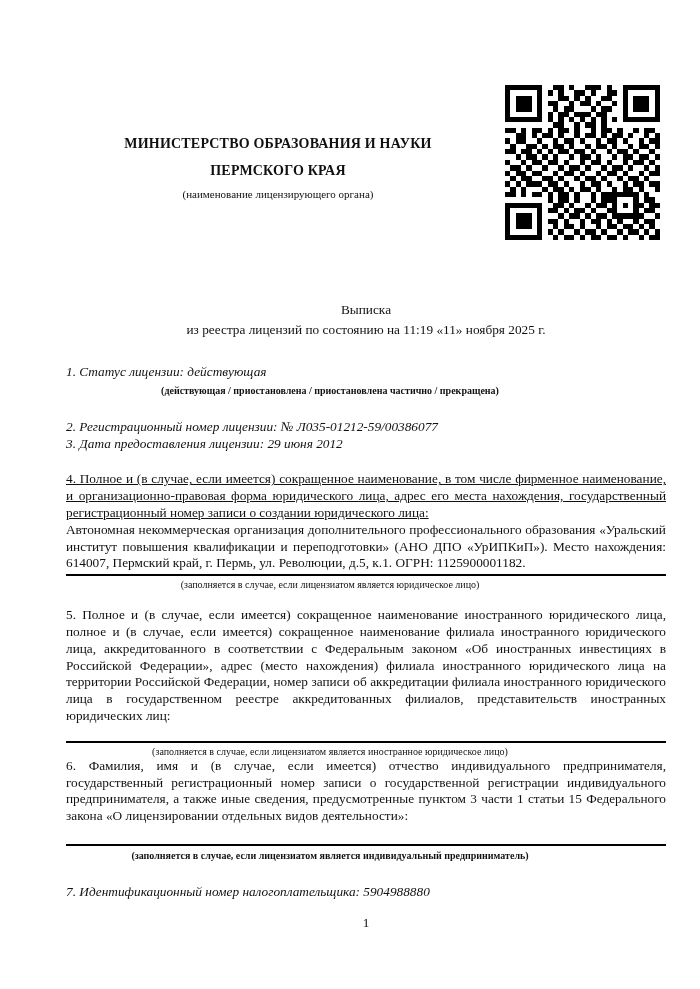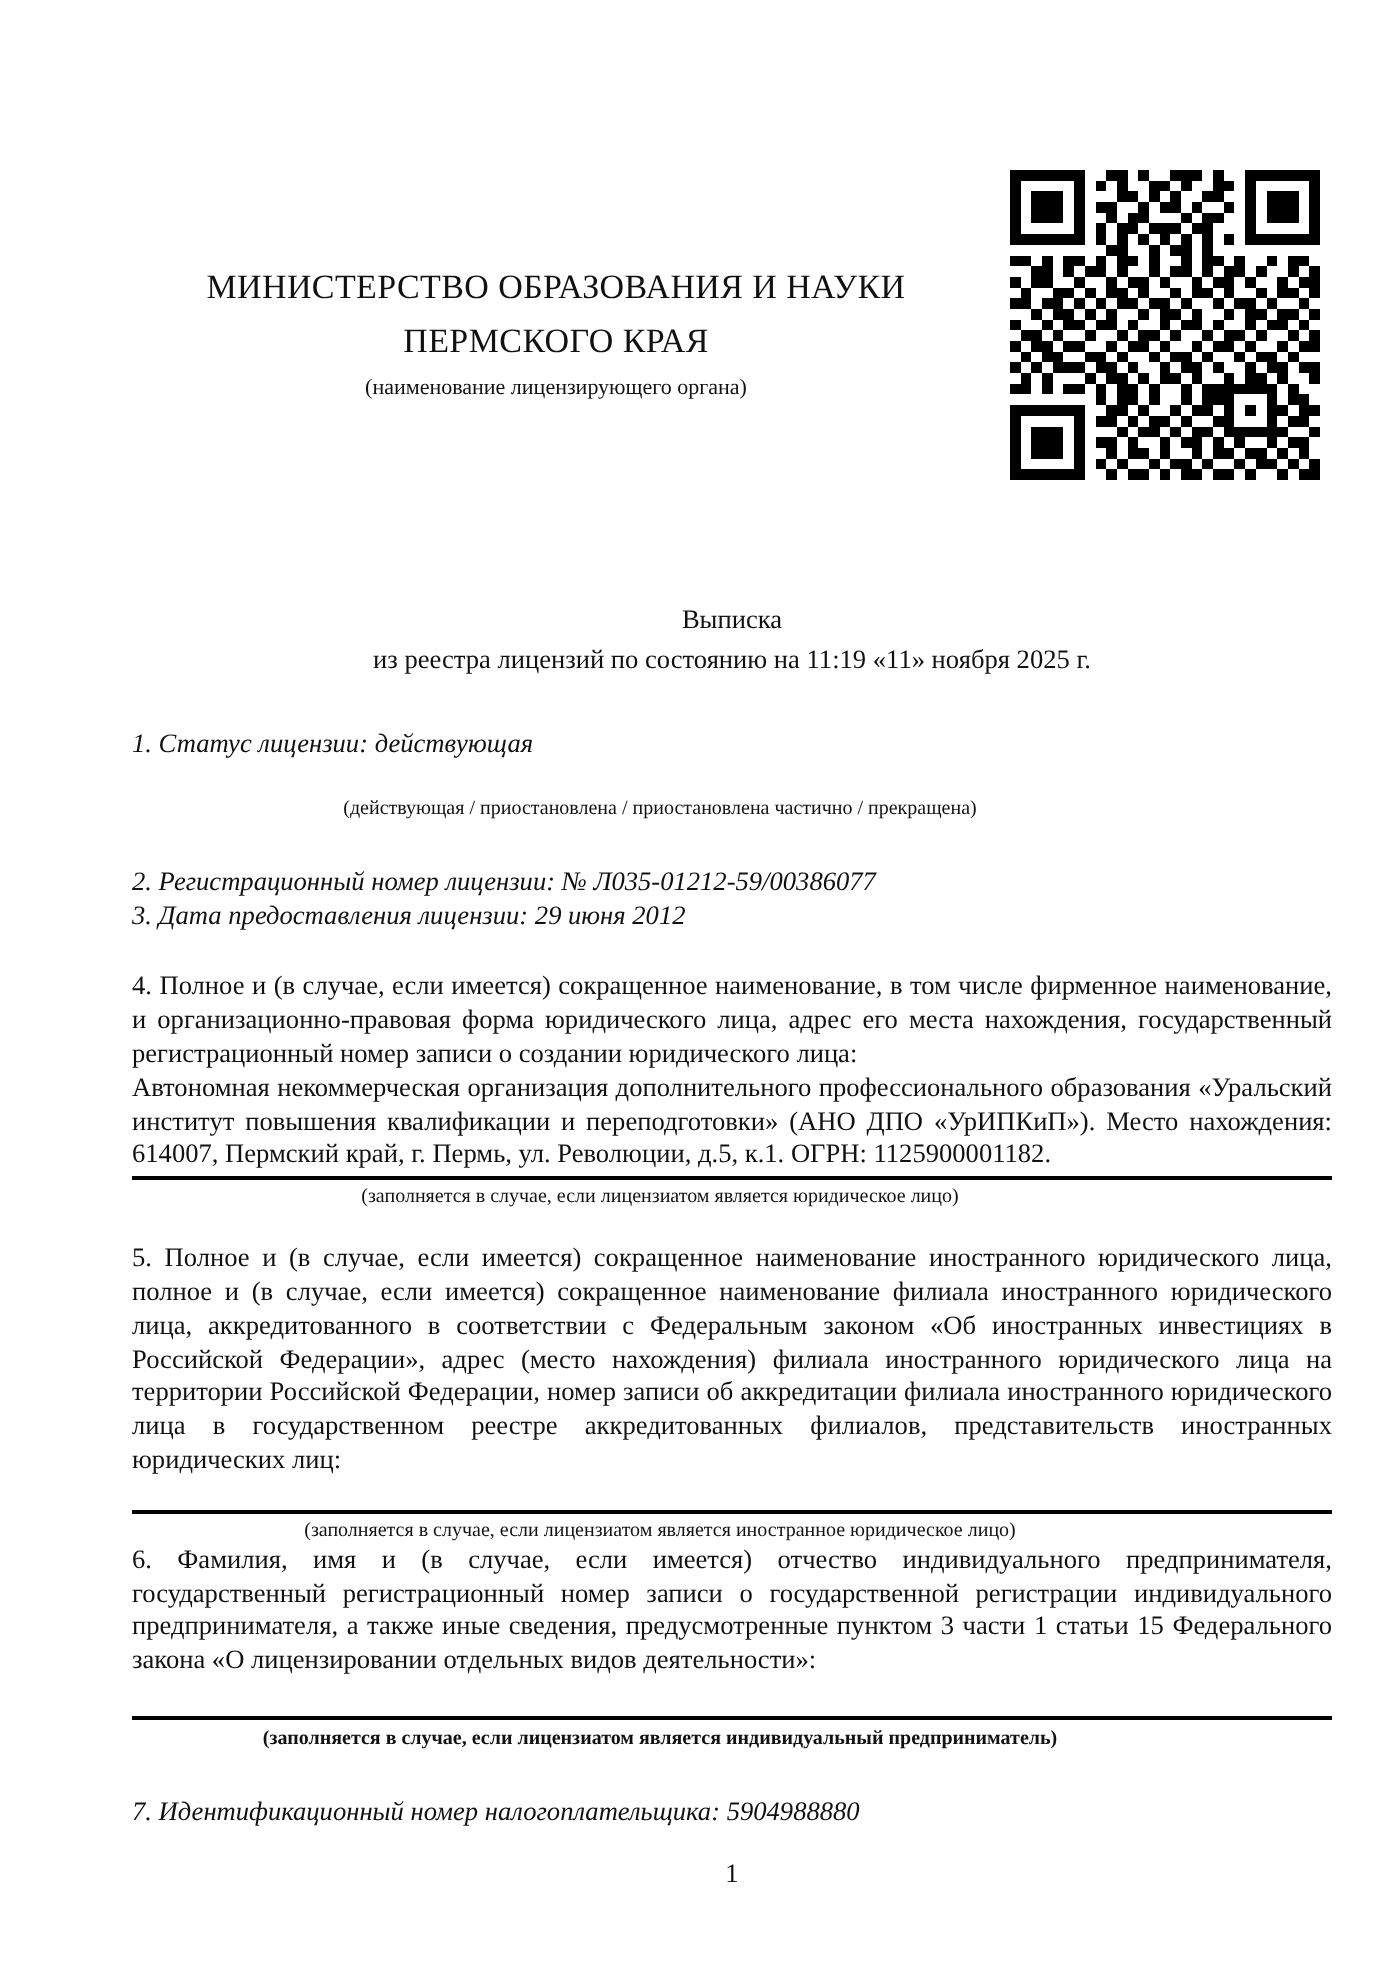--- a/index.html
+++ b/index.html
@@ -16,22 +16,22 @@
   }
   
   .ministry {
     position: absolute;
     top: 130px;
     left: 66px;
     width: 424px;
     text-align: center;
   }
   .ministry-name {
-    font-size: 17px;
-    font-weight: normal;
+    font-size: 14px;
+    font-weight: bold;
     line-height: 27px;
     letter-spacing: 0.2px;
   }
   .ministry-caption {
     font-size: 11px;
     line-height: 12px;
     margin-top: 4px;
   }
   .qr {
     position: absolute;
@@ -62,24 +62,24 @@
   }
   .line-item { white-space: nowrap; font-style: italic; }
   .para { text-align: justify; }
   .note {
     font-size: 10px;
     line-height: 12px;
     text-align: center;
     padding-right: 72px;
   }
   .rule { border-top: 2px solid #000; height: 0; }
-  .note1  { margin-top: 18px; }
+  .note1  { margin-top: 4px; font-weight: bold; }
   .item2  { margin-top: 22px; }
   .item3  { margin-top: 0; }
-  .p4     { margin-top: 19px; }
+  .p4     { margin-top: 19px; text-decoration: underline; }
   .rule4  { margin-top: 2px; }
   .note4  { margin-top: 3px; }
   .p5     { margin-top: 16px; }
   .rule5  { margin-top: 16px; }
   .note5  { margin-top: 3px; }
   .p6     { }
   .rule6  { margin-top: 19px; }
   .note6  { margin-top: 4px; font-weight: bold; }
   .item7  { margin-top: 22px; }
   .page-number {

